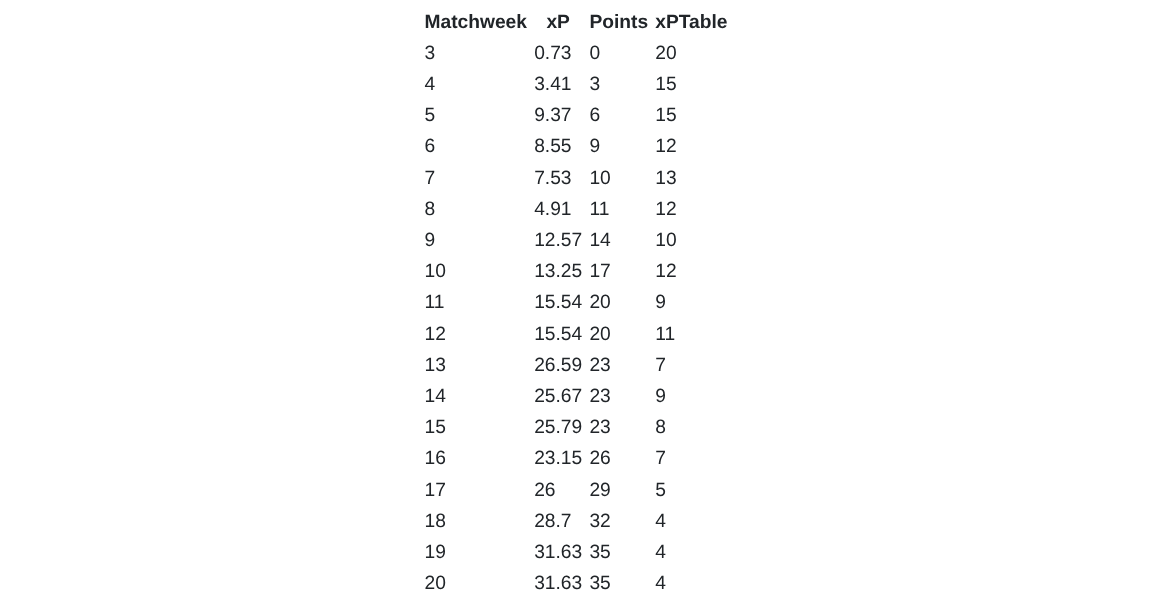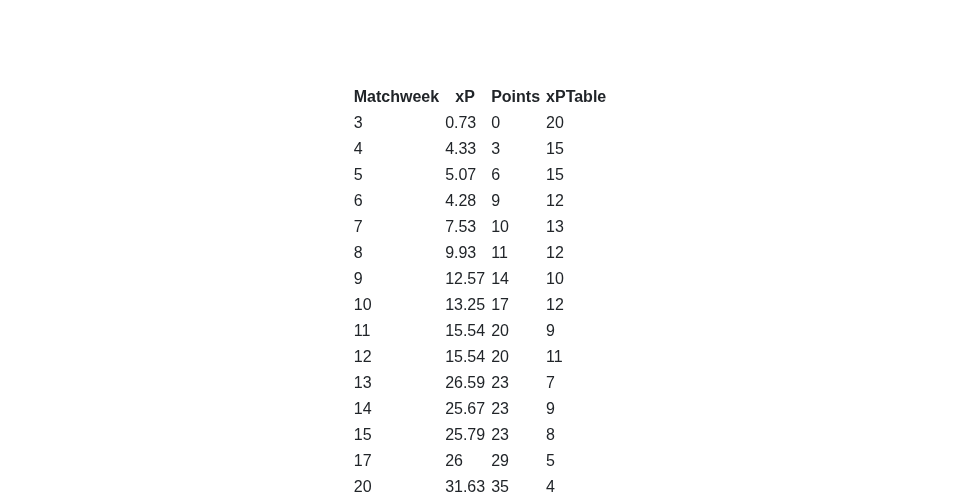--- a/index.html
+++ b/index.html
@@ -59,45 +59,45 @@
     </thead>
     <tbody>
         <tr>
           <td>3</td>
           <td>0.73</td>
           <td>0</td>
           <td>20</td>
         </tr>
         <tr>
           <td>4</td>
-          <td>4.33</td>
+          <td>3.41</td>
           <td>3</td>
           <td>15</td>
         </tr>
         <tr>
           <td>5</td>
-          <td>5.07</td>
+          <td>9.37</td>
           <td>6</td>
           <td>15</td>
         </tr>
         <tr>
           <td>6</td>
-          <td>4.28</td>
+          <td>8.55</td>
           <td>9</td>
           <td>12</td>
         </tr>
         <tr>
           <td>7</td>
           <td>7.53</td>
           <td>10</td>
           <td>13</td>
         </tr>
         <tr>
           <td>8</td>
-          <td>9.93</td>
+          <td>4.91</td>
           <td>11</td>
           <td>12</td>
         </tr>
         <tr>
           <td>9</td>
           <td>12.57</td>
           <td>14</td>
           <td>10</td>
         </tr>
         <tr>
@@ -130,24 +130,42 @@
           <td>23</td>
           <td>9</td>
         </tr>
         <tr>
           <td>15</td>
           <td>25.79</td>
           <td>23</td>
           <td>8</td>
         </tr>
         <tr>
+          <td>16</td>
+          <td>23.15</td>
+          <td>26</td>
+          <td>7</td>
+        </tr>
+        <tr>
           <td>17</td>
           <td>26</td>
           <td>29</td>
           <td>5</td>
+        </tr>
+        <tr>
+          <td>18</td>
+          <td>28.7</td>
+          <td>32</td>
+          <td>4</td>
+        </tr>
+        <tr>
+          <td>19</td>
+          <td>31.63</td>
+          <td>35</td>
+          <td>4</td>
         </tr>
         <tr>
           <td>20</td>
           <td>31.63</td>
           <td>35</td>
           <td>4</td>
         </tr>
       </tbody>
   </table>
 </div>

